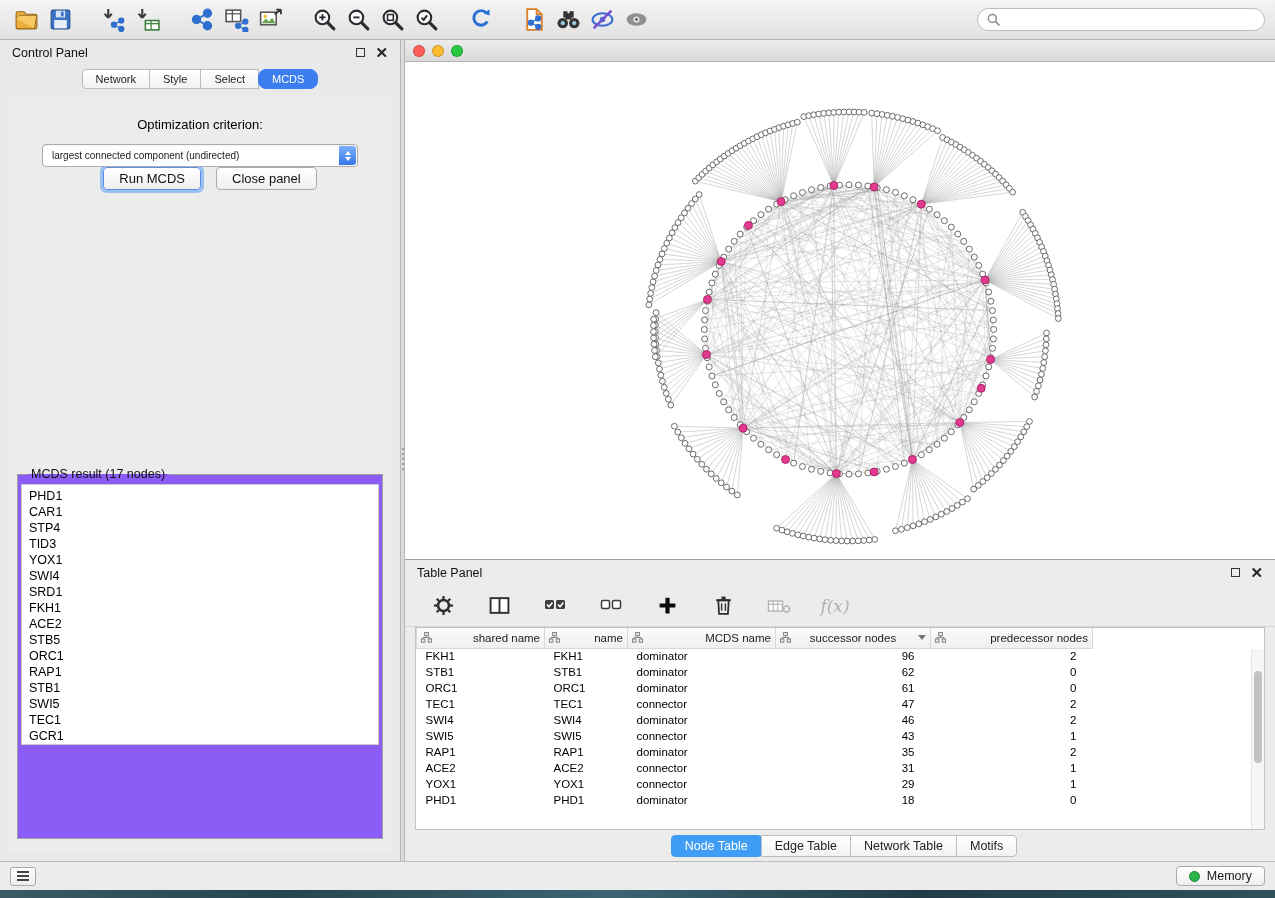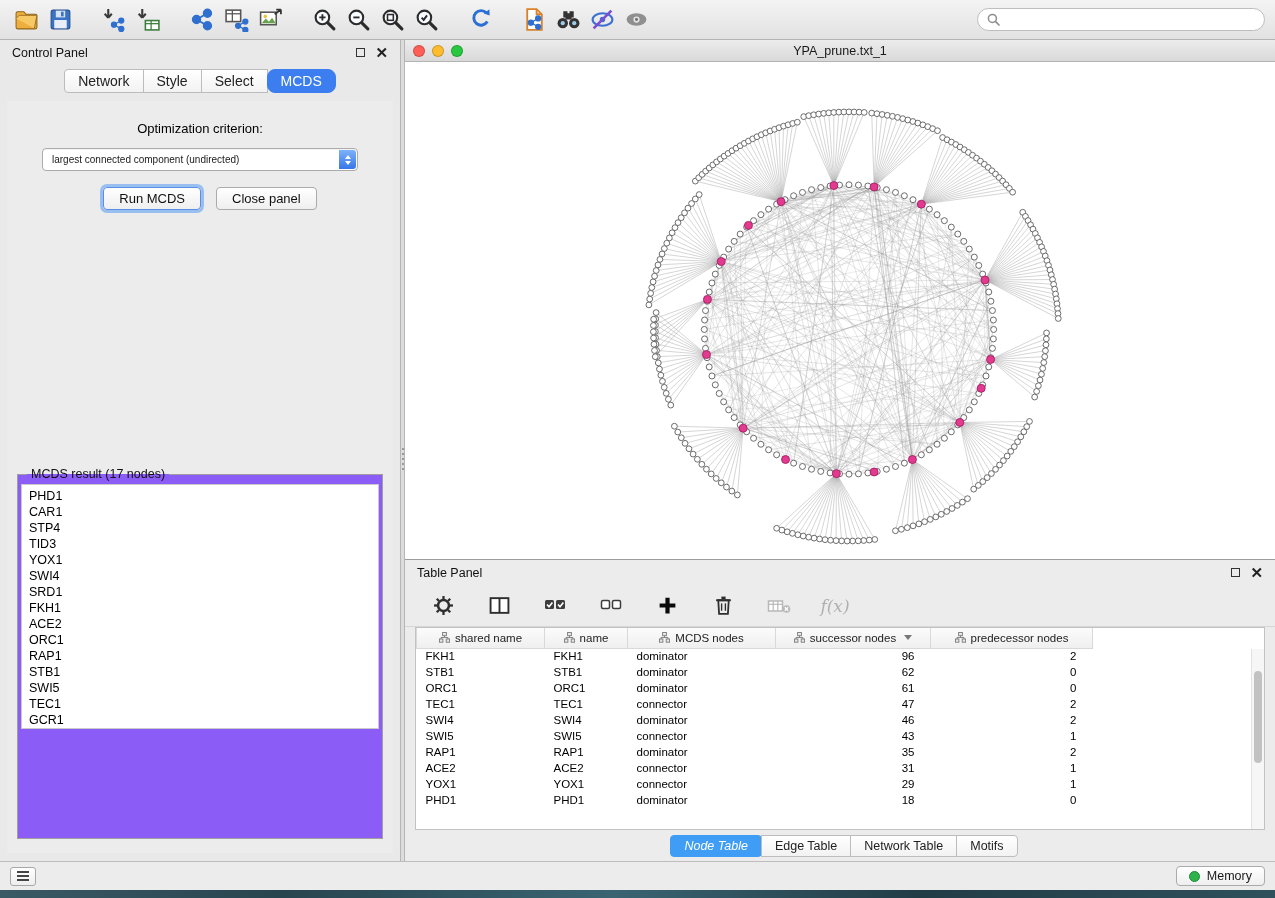--- a/index.html
+++ b/index.html
@@ -22,33 +22,33 @@
   .main { flex:1; display:flex; min-height:0; }
 
   
   .control-panel { width:400px; flex:0 0 400px; background:#e9e9e9; display:flex; flex-direction:column; }
   .panel-header { height:25px; flex:0 0 25px; display:flex; align-items:center; padding:0 12px; font-size:12.5px; color:#111; }
   .ph-icons { margin-left:auto; display:flex; align-items:center; gap:10px; }
   .float-ico { width:9px; height:9px; border:1.6px solid #333; display:inline-block; }
   .close-ico { font-size:15px; font-weight:bold; color:#222; line-height:10px; }
 
   .cp-tabs { display:flex; justify-content:center; gap:0; padding:4px 0 6px; }
-  .cp-tab { padding:3px 13px; font-size:14px; background:linear-gradient(#ffffff,#f2f2f2); border:1px solid #bcbcbc; margin-left:-1px; color:#222;text-align:right; }
+  .cp-tab { padding:3px 13px; font-size:11px; background:linear-gradient(#ffffff,#f2f2f2); border:1px solid #bcbcbc; margin-left:-1px; color:#222;text-align:right; }
   .cp-tab:first-child { border-radius:4px 0 0 4px; margin-left:0; }
   .cp-tab:last-child { border-radius:0 4px 4px 0; }
   .cp-tab.active { background:var(--accent); border-color:var(--accent); color:#fff; border-radius:8px; }
 
   .cp-body { flex:1; margin:2px 7px 8px; background:#ececec; display:flex; flex-direction:column; align-items:center; min-height:0; }
   .opt-label { margin-top:20px; font-size:13px; color:#000000; }
   .criterion { margin-top:12px; width:316px; height:23px; background:#fff; border:1px solid #ababab; border-radius:4px; display:flex; align-items:center; padding:0 22px 0 9px; font-size:10px; position:relative; box-shadow:inset 0 1px 1px rgba(0,0,0,.05); }
   .criterion .stepper { position:absolute; right:1px; top:1px; bottom:1px; width:17px; border-radius:0 3px 3px 0; background:linear-gradient(#7db2fa,#3576e8); display:flex; flex-direction:column; align-items:center; justify-content:center; gap:2px; }
   .tri-up { width:0; height:0; border-left:3.5px solid transparent; border-right:3.5px solid transparent; border-bottom:4.5px solid #fff; }
   .tri-dn { width:0; height:0; border-left:3.5px solid transparent; border-right:3.5px solid transparent; border-top:4.5px solid #fff; }
 
-  .btn-row { margin-top:16px; display:flex; gap:15px;padding-left:20px; }
+  .btn-row { display:flex; gap:15px;padding-left:20px; }
   .mac-btn { padding:3px 15px; font-size:13px; background:linear-gradient(#ffffff,#efefef); border:1px solid #ababab; border-radius:4px; color:#111; }
   .mac-btn.focused { box-shadow:0 0 0 3px rgba(86,155,245,.55); border-color:#5a8fe8; }
 
   .result-box { margin-top:auto; margin-bottom:14px; width:366px; height:372px; border:1px solid #9f9f9f; padding:3px; display:flex; background:#8b5cf6; }
   .result-box legend { font-size:12.5px; padding:0 4px; margin-left:6px; color:#111; }
   .result-list { flex:1; background:#fff; border:1px solid #c9c9c9; overflow:hidden; padding:3px 0 0 7px; }
   .result-item { font-size:12.5px; line-height:16px; color:#000; }
 
   
   .v-splitter { width:5px; flex:0 0 5px; background:#dcdcdc; border-left:1px solid #b5b5b5; border-right:1px solid #b5b5b5; position:relative; }
@@ -65,30 +65,30 @@
   .net-canvas svg { display:block; width:100%; height:100%; }
 
   
   .table-panel { flex:1; display:flex; flex-direction:column; min-height:0; background:#ececec; }
   .tp-toolbar { height:42px; flex:0 0 42px; display:flex; align-items:center; gap:20px; padding:0 20px; border-bottom:1px solid #d6d6d6; }
   .tp-btn { width:36px; height:24px; display:flex; align-items:center; justify-content:center; }
   .fx-label { font-family:"DejaVu Serif", serif; font-style:italic; font-size:17px; color:#b0b0b0; }
   .table-area { flex:1; margin:0 10px; background:#fff; border:1px solid #c2c2c2; position:relative; overflow:hidden; min-height:0; }
   table.node-table { border-collapse:collapse; table-layout:fixed; }
   .node-table th { height:20px; background:linear-gradient(#fbfbfb,#efefef); border:1px solid #d9d9d9; border-top:none; font-weight:normal; font-size:11.5px; color:#222; position:relative; }
-  .th-inner { display:flex; align-items:center; justify-content:center; gap:5px; padding:0 4px; white-space:nowrap; }
+  .th-inner { display:flex; align-items:center; justify-content:space-between; gap:5px; padding:0 4px; white-space:nowrap; }
   .th-menu { width:0; height:0; border-left:4px solid transparent; border-right:4px solid transparent; border-top:5px solid #777; margin-left:3px; }
   .node-table td { height:16px; padding:0 9px; font-size:11.5px; color:#000; white-space:nowrap; overflow:hidden; }
   .node-table td.num { text-align:right; padding-right:16px; }
   .vscroll { position:absolute; top:21px; right:0; bottom:0; width:13px; background:#f6f6f6; border-left:1px solid #e3e3e3; }
   .vscroll .thumb { position:absolute; top:22px; left:2px; right:2px; height:92px; border-radius:5px; background:#c2c2c2; }
 
   .table-tabs { height:31px; flex:0 0 31px; display:flex; align-items:center; justify-content:center; }
   .tt-tab { padding:3px 13px; font-size:12.5px; background:linear-gradient(#ffffff,#f2f2f2); border:1px solid #bcbcbc; margin-left:-1px; color:#222; }
-  .tt-tab:first-child { border-radius:4px 0 0 4px; margin-left:8px;font-style:italic; }
+  .tt-tab:first-child { border-radius:4px 0 0 4px; margin-left:8px; }
   .tt-tab:last-child { border-radius:0 4px 4px 0; }
   .tt-tab.active { background:var(--tab-blue); border-color:var(--tab-blue); color:#fff; border-radius:4px; }
 
   
   .statusbar { height:29px; flex:0 0 29px; background:#ececec; border-top:1px solid #bdbdbd; display:flex; align-items:center; padding:0 10px; }
   .menu-btn { width:26px; height:19px; border:1px solid #a8a8a8; border-radius:3px; background:linear-gradient(#fff,#eee); display:flex; flex-direction:column; align-items:center; justify-content:center; gap:2px; }
   .menu-btn i { display:block; width:12px; height:1.5px; background:#444; }
   .memory-btn { margin-left:auto; display:flex; align-items:center; gap:7px; padding:2px 12px; border:1px solid #ababab; border-radius:4px; background:linear-gradient(#ffffff,#efefef); font-size:12.5px; }
   .mem-dot { width:11px; height:11px; border-radius:50%; background:var(--green); border:1px solid #1d8a38; }
 
@@ -324,38 +324,38 @@
           <div class="result-list">
               <div class="result-item">PHD1</div>
               <div class="result-item">CAR1</div>
               <div class="result-item">STP4</div>
               <div class="result-item">TID3</div>
               <div class="result-item">YOX1</div>
               <div class="result-item">SWI4</div>
               <div class="result-item">SRD1</div>
               <div class="result-item">FKH1</div>
               <div class="result-item">ACE2</div>
+              <div class="result-item">STB5</div>
               <div class="result-item">ORC1</div>
               <div class="result-item">RAP1</div>
               <div class="result-item">STB1</div>
               <div class="result-item">SWI5</div>
               <div class="result-item">TEC1</div>
               <div class="result-item">GCR1</div>
             </div>
         </fieldset>
       </div>
     </div>
 
     <div class="v-splitter"></div>
 
     <div class="right">
 
       <div class="net-window">
         <div class="net-titlebar">
-          <span class="net-title">YPA_prune.txt_1</span>
           <span class="traffic">
             <span class="t-dot" style="background:var(--t-red)"></span>
             <span class="t-dot" style="background:var(--t-yel)"></span>
             <span class="t-dot" style="background:var(--t-grn)"></span>
           </span>
         </div>
         <div class="net-canvas">
           <svg viewBox="0 0 870 498" preserveAspectRatio="xMidYMid meet">
               <g>
                 <line x1="315.97259903545563" y1="199.92662339604578" x2="553.0167720844518" y2="172.39485681049" stroke="#9b9b9b" stroke-width="0.6" opacity="0.42"></line>
@@ -1389,21 +1389,21 @@
                         <svg width="11" height="11" viewBox="0 0 11 11">
                           <rect x="3.6" y="0.5" width="3.8" height="3.2" fill="#e8e8e8" stroke="#7a7a7a" stroke-width="0.9"></rect>
                           <line x1="5.5" y1="3.7" x2="5.5" y2="5.5" stroke="#7a7a7a" stroke-width="0.9"></line>
                           <line x1="2" y1="5.5" x2="9" y2="5.5" stroke="#7a7a7a" stroke-width="0.9"></line>
                           <line x1="2" y1="5.5" x2="2" y2="7" stroke="#7a7a7a" stroke-width="0.9"></line>
                           <line x1="9" y1="5.5" x2="9" y2="7" stroke="#7a7a7a" stroke-width="0.9"></line>
                           <rect x="0.5" y="7" width="3.4" height="3.2" fill="#e8e8e8" stroke="#7a7a7a" stroke-width="0.9"></rect>
                           <rect x="7.2" y="7" width="3.4" height="3.2" fill="#e8e8e8" stroke="#7a7a7a" stroke-width="0.9"></rect>
                         </svg>
                       </span>
-                      <span>MCDS nodes</span>
+                      <span>MCDS name</span>
                     </span>
                   </th>
                   <th>
                     <span class="th-inner">
                       <span style="display: flex;">
                         <svg width="11" height="11" viewBox="0 0 11 11">
                           <rect x="3.6" y="0.5" width="3.8" height="3.2" fill="#e8e8e8" stroke="#7a7a7a" stroke-width="0.9"></rect>
                           <line x1="5.5" y1="3.7" x2="5.5" y2="5.5" stroke="#7a7a7a" stroke-width="0.9"></line>
                           <line x1="2" y1="5.5" x2="9" y2="5.5" stroke="#7a7a7a" stroke-width="0.9"></line>
                           <line x1="2" y1="5.5" x2="2" y2="7" stroke="#7a7a7a" stroke-width="0.9"></line>

